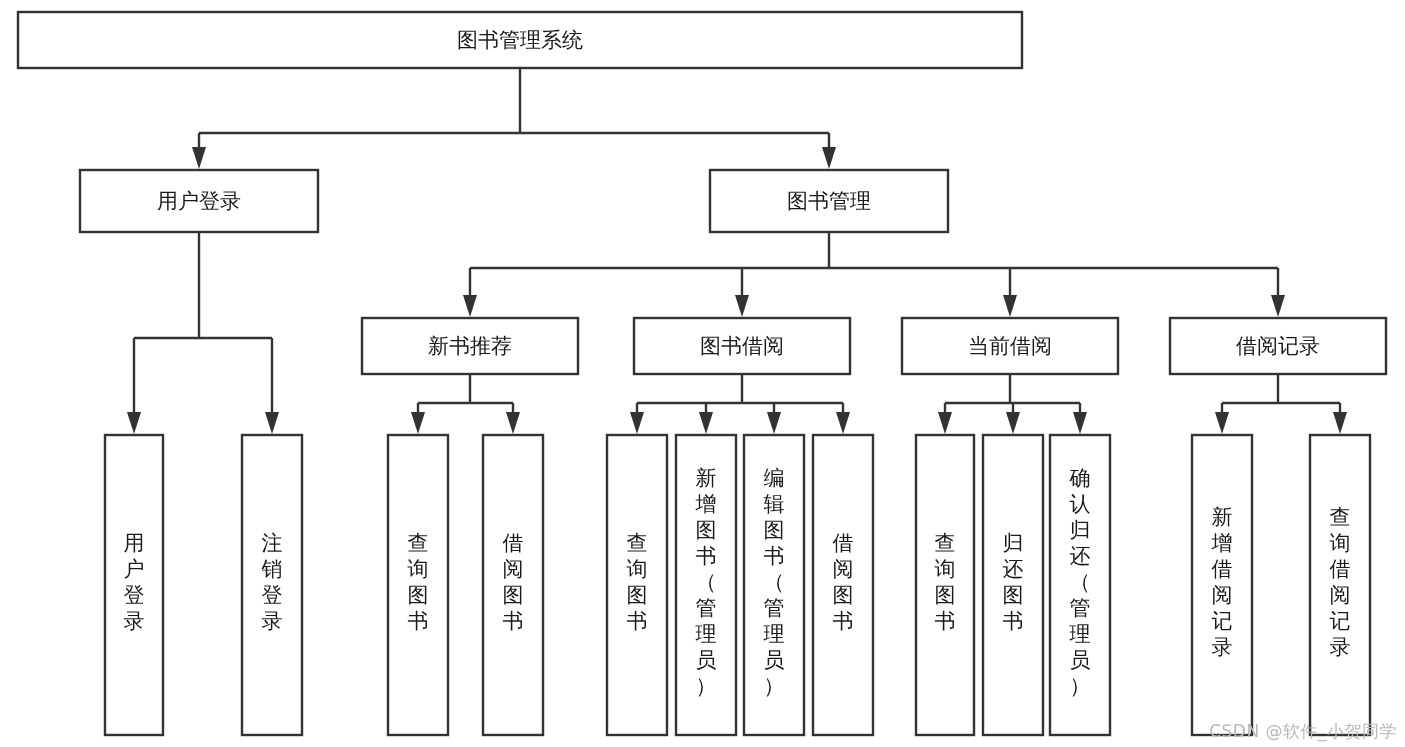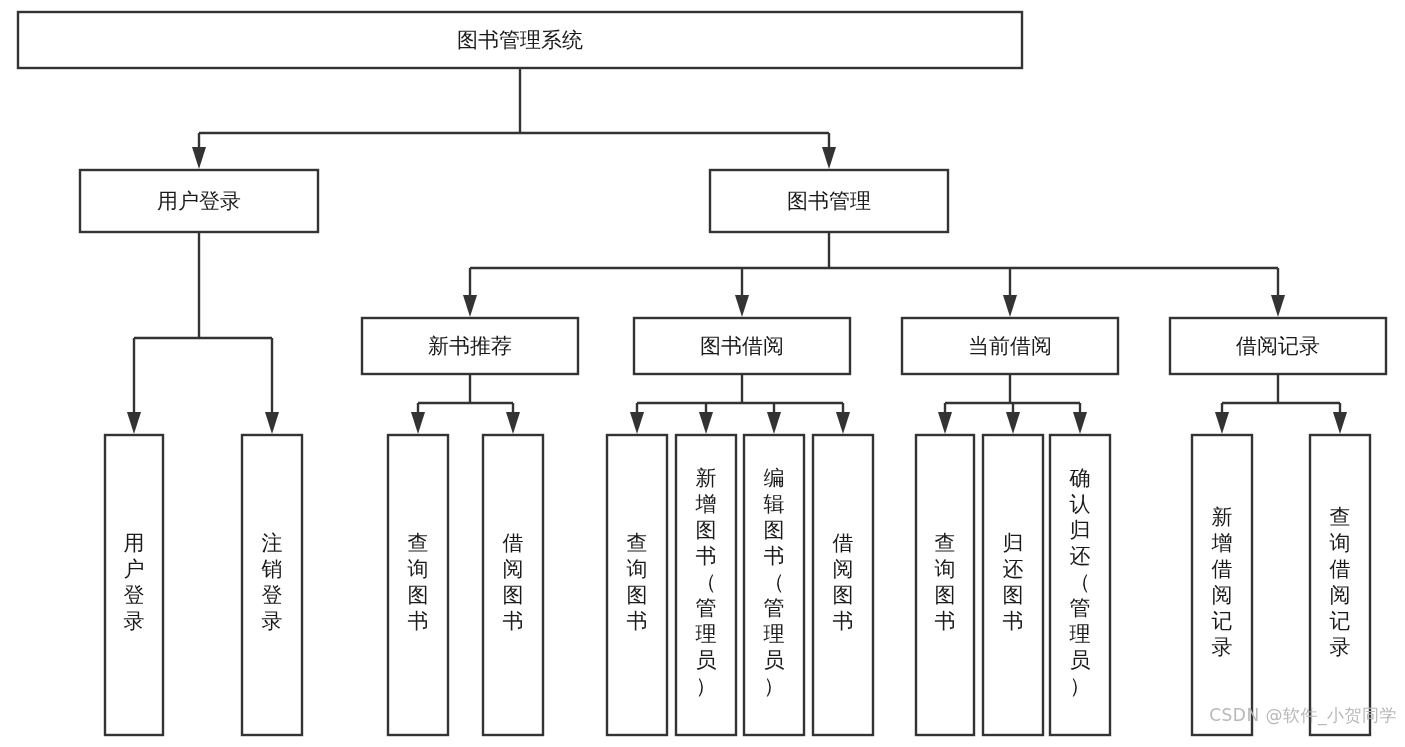--- a/index.html
+++ b/index.html
@@ -46,21 +46,21 @@
   }
   .node-label-vert {
     font-family: "DejaVu Sans", "Liberation Sans", sans-serif;
     font-size: 21px;
     fill: #1a1a1a;
     text-anchor: middle;
   }
   .watermark {
     position: absolute;
     right: 8px;
-    bottom: 20px;
+    bottom: 4px;
     font-family: "DejaVu Sans", "Liberation Sans", sans-serif;
     font-size: 17px;
     color: #b8b8b8;
     letter-spacing: 0.5px;
     white-space: nowrap;
     pointer-events: none;
   }
 </style>
 </head>
 <body>

